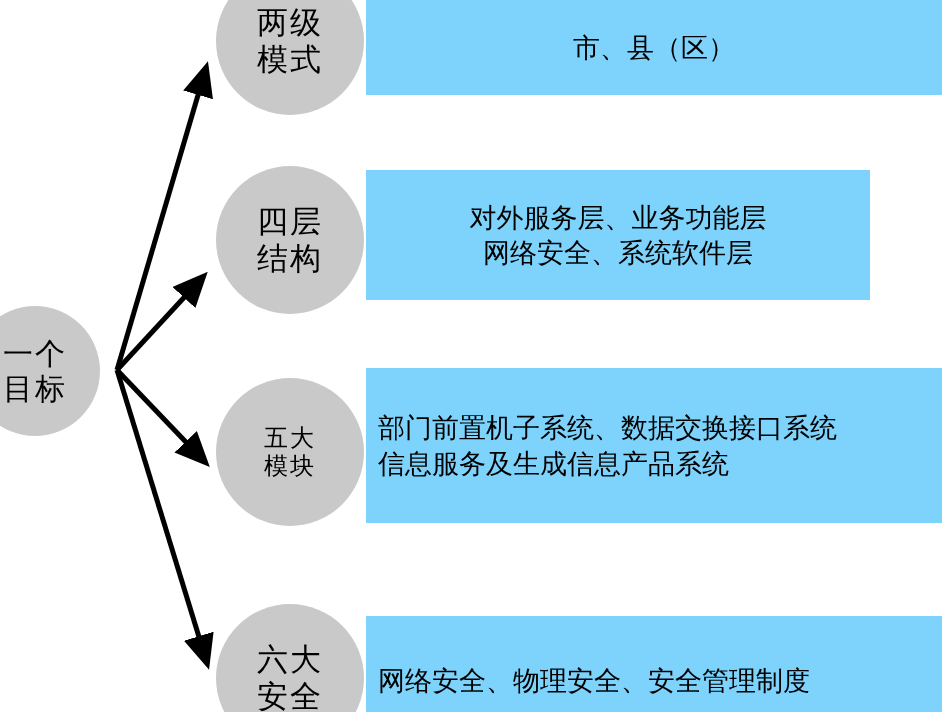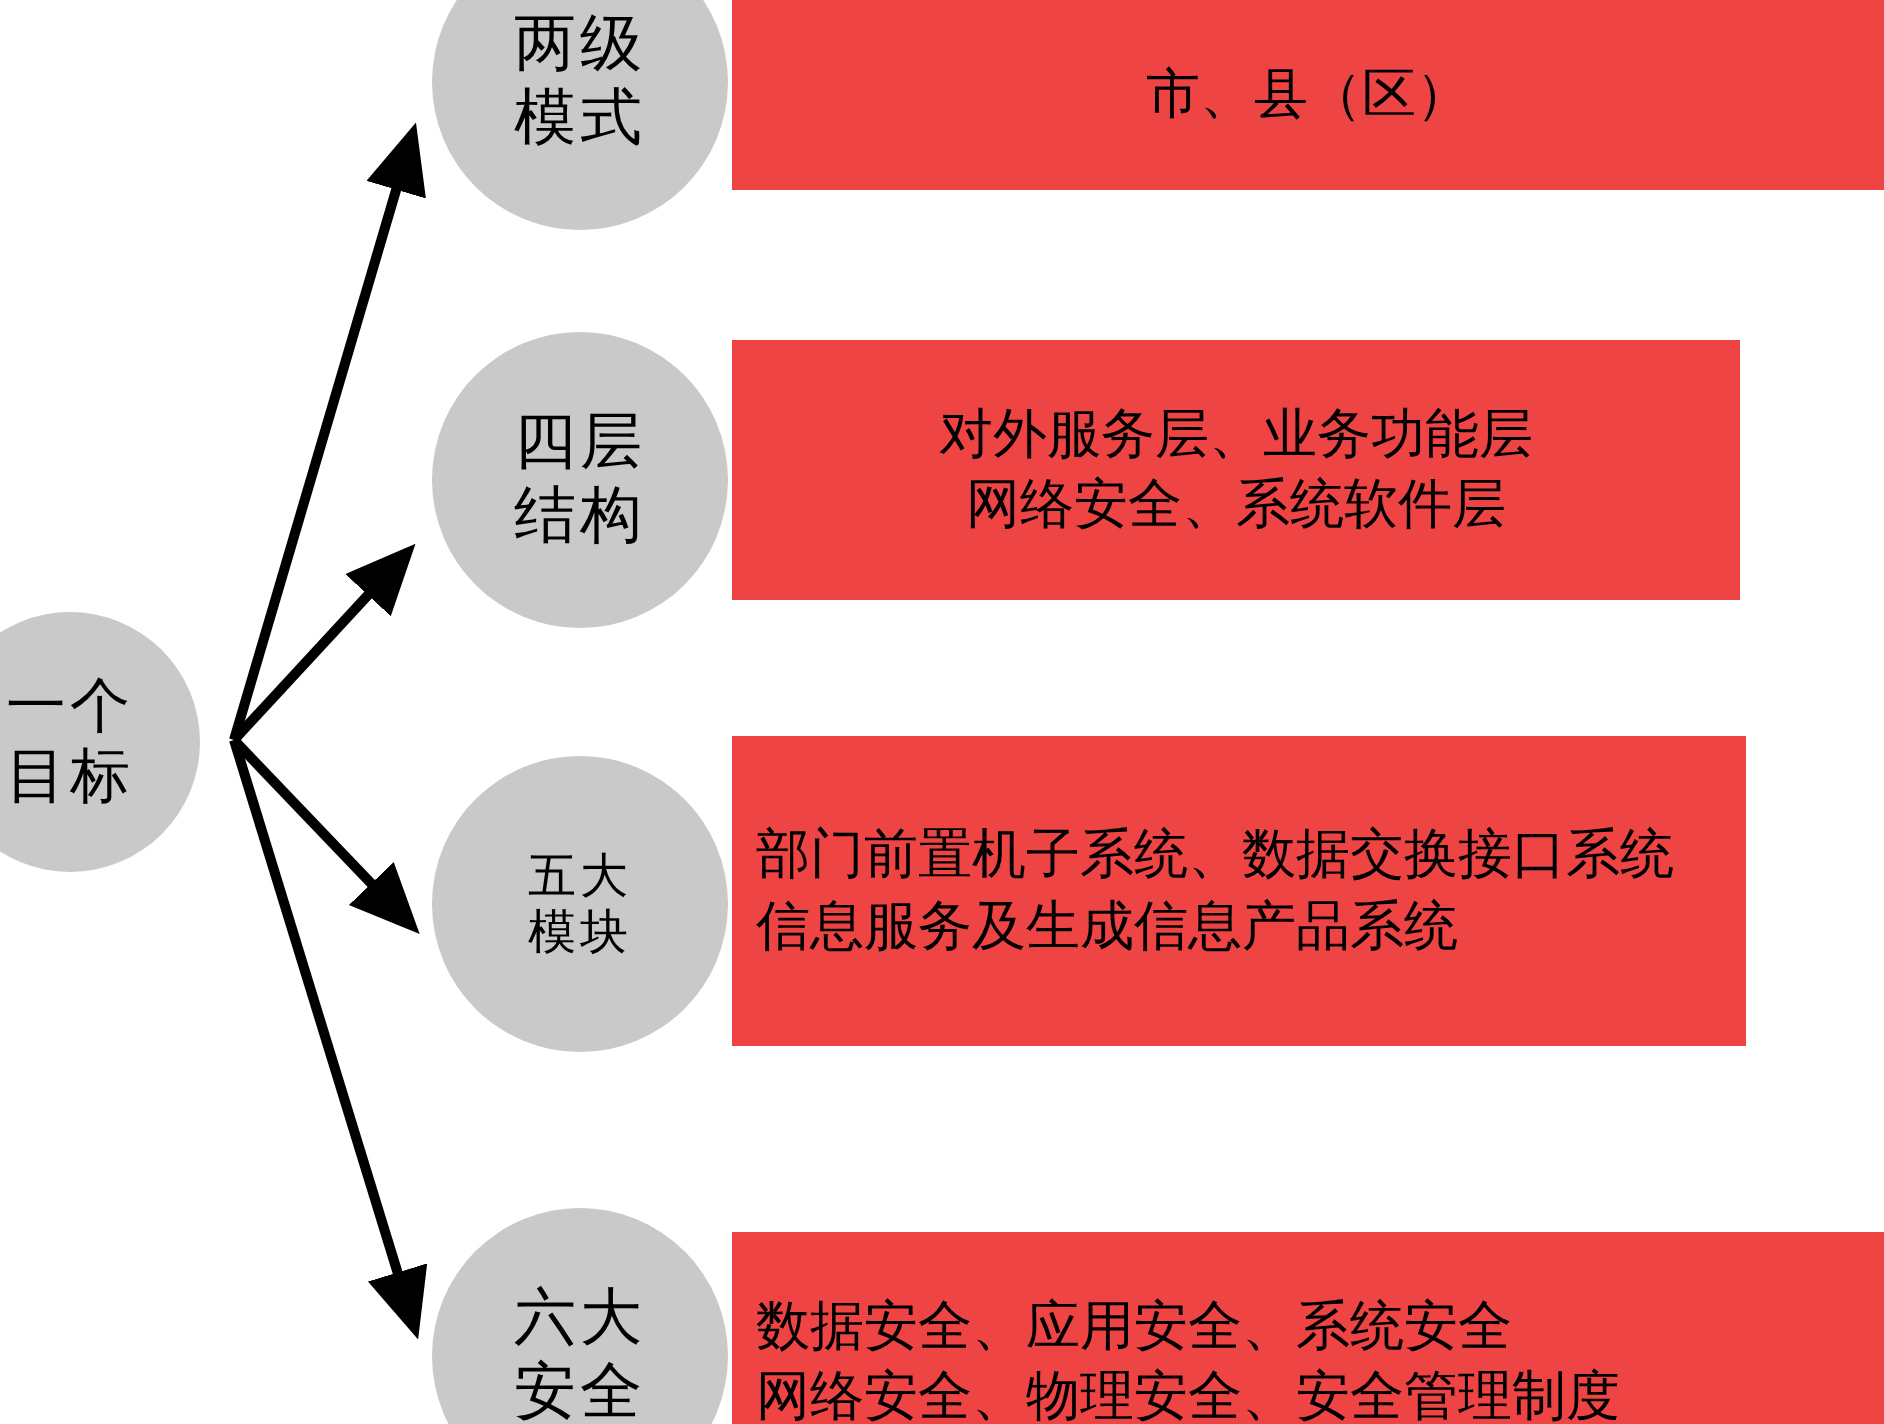--- a/index.html
+++ b/index.html
@@ -35,21 +35,21 @@
     letter-spacing: 2px;
     line-height: 1.18;
     text-align: center;
   }
   .node-circle span {
     display: block;
     white-space: nowrap;
   }
   .panel {
     position: absolute;
-    background: #ef4444;
+    background: #7dd3fc;
     display: flex;
     flex-direction: column;
     justify-content: center;
     color: #000000;
     line-height: 1.30;
   }
   .panel span {
     display: block;
     white-space: nowrap;
   }
@@ -100,27 +100,26 @@
   </div>
   <div class="panel center" style="left:366px; top:170px; width:504px; height:130px; font-size:27px;">
     <span>对外服务层、业务功能层</span>
     <span>网络安全、系统软件层</span>
   </div>
 
   <div class="node-circle" style="left:216px; top:378px; width:148px; height:148px; font-size:24px;">
     <span>五大</span>
     <span>模块</span>
   </div>
-  <div class="panel left" style="left:366px; top:368px; width:507px; height:155px; font-size:27px;">
+  <div class="panel left" style="left:366px; top:368px; width:576px; height:155px; font-size:27px;">
     <span>部门前置机子系统、数据交换接口系统</span>
     <span>信息服务及生成信息产品系统</span>
   </div>
 
   <div class="node-circle" style="left:216px; top:604px; width:148px; height:148px; font-size:31px;">
     <span>六大</span>
     <span>安全</span>
   </div>
   <div class="panel left" style="left:366px; top:616px; width:576px; height:130px; font-size:27px;">
-    <span>数据安全、应用安全、系统安全</span>
     <span>网络安全、物理安全、安全管理制度</span>
   </div>
 
 </div>
 
 </body></html>

